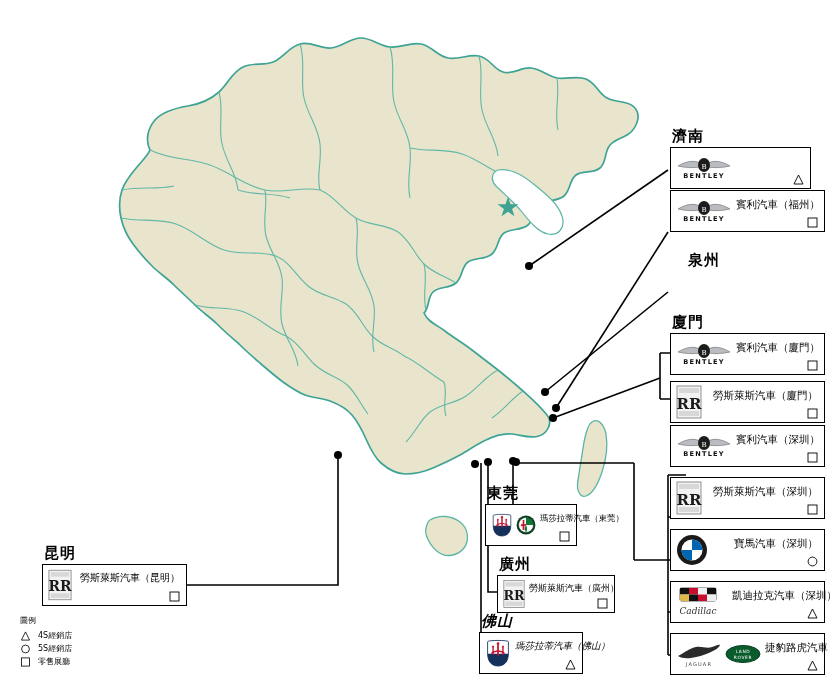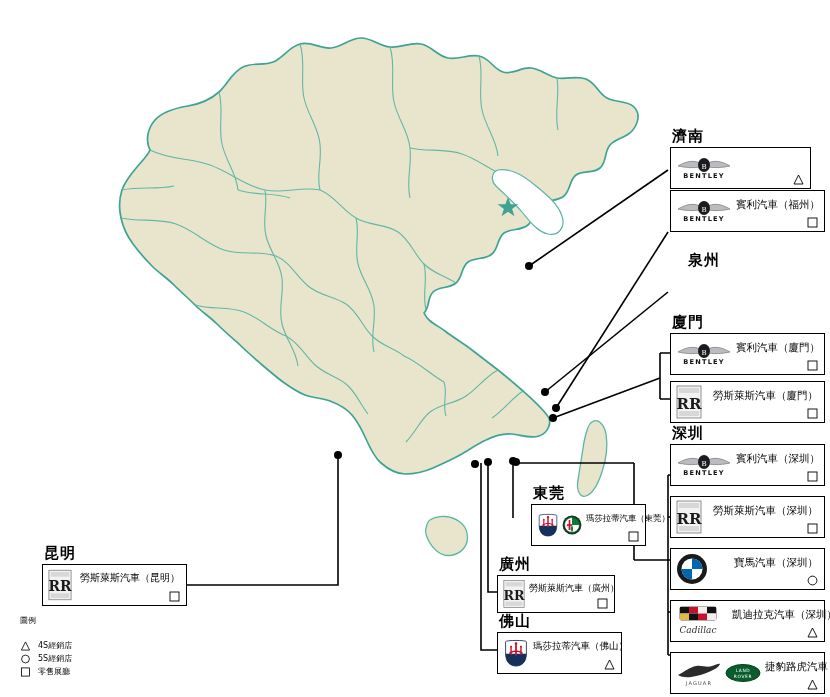--- a/index.html
+++ b/index.html
@@ -39,21 +39,21 @@
     flex:1 1 auto;text-align:right;font-size:10.5px;
     white-space:nowrap;padding:0 6px 14px 4px;line-height:12px;
   }
   .sym{
     position:absolute;right:6px;bottom:3px;width:11px;height:11px;
   }
   .sym svg{display:block;}
 
   
   #legend{position:absolute;left:20px;top:615px;font-size:8px;line-height:11px;}
-  #legend .lg-title{font-size:8px;margin-bottom:13px;}
+  #legend .lg-title{font-size:8px;margin-bottom:3px;}
   .lg-row{display:flex;align-items:center;height:13px;}
   .lg-sym{width:13px;height:11px;margin-right:5px;display:flex;align-items:center;}
   .lg-txt{font-size:8px;white-space:nowrap;}
 </style>
 </head>
 <body>
 
 <div id="stage">
 
   <svg id="map" viewBox="0 0 830 697">
@@ -312,21 +312,20 @@
       <span class="dealer-name">勞斯萊斯汽車（廈門）</span>
       <span class="sym">
         <svg width="11" height="11" viewBox="0 0 11 11">
             <rect x="1" y="1" width="9" height="9" fill="none" stroke="#000" stroke-width="0.9"></rect>
           </svg>
       </span>
     </div>
   </div>
 
   <div class="city-group" style="left:670px;top:425px;width:155px;">
-    <div class="city-title">深圳</div>
     <div class="dealer-box" style="margin-bottom:10px;">
       <span class="logo-wrap">
         <svg width="56" height="26" viewBox="0 0 56 26">
           <path d="M2,11 C10,6 18,5 24,8 L32,8 C38,5 46,6 54,11 C46,13 38,13 32,12 L24,12 C18,13 10,13 2,11 Z" fill="#b9bcc0" stroke="#555" stroke-width="0.5"></path>
           <ellipse cx="28" cy="10" rx="6" ry="7" fill="#1c1c1c"></ellipse>
           <text x="28" y="13.5" font-size="7" fill="#fff" text-anchor="middle" font-family="DejaVu Serif, serif">B</text>
           <text x="28" y="23" font-size="6.6" fill="#111" text-anchor="middle" font-weight="bold" letter-spacing="1.2" font-family="DejaVu Sans, sans-serif">BENTLEY</text>
         </svg>
       </span>
       <span class="dealer-name">賓利汽車（深圳）</span>
@@ -408,21 +407,21 @@
       </span>
       <span class="dealer-name">捷豹路虎汽車（深圳）</span>
       <span class="sym">
         <svg width="11" height="11" viewBox="0 0 11 11">
             <polygon points="5.5,1 10,10 1,10" fill="none" stroke="#000" stroke-width="0.9"></polygon>
           </svg>
       </span>
     </div>
   </div>
 
-  <div class="city-group" style="left:531px;top:485px;width:115px;">
+  <div class="city-group" style="left:485px;top:485px;width:92px;">
     <div class="city-title">東莞</div>
     <div class="dealer-box">
       <span class="logo-wrap">
         <svg width="22" height="28" viewBox="0 0 30 34">
           <path d="M3,4 C3,2 27,2 27,4 L27,17 C27,27 22,32 15,32 C8,32 3,27 3,17 Z" fill="#fff" stroke="#16305c" stroke-width="1"></path>
           <path d="M3,18 C3,28 8,32 15,32 C22,32 27,28 27,18 Z" fill="#16305c"></path>
           <g fill="#c8102e">
             <rect x="14" y="5" width="2" height="15"></rect>
             <path d="M15,4 L17,7 L13,7 Z"></path>
             <rect x="8.5" y="9" width="1.6" height="10"></rect>
@@ -468,21 +467,21 @@
       </span>
       <span class="dealer-name" style="font-size:9px;padding-bottom:12px;">勞斯萊斯汽車（廣州）</span>
       <span class="sym">
         <svg width="11" height="11" viewBox="0 0 11 11">
             <rect x="1" y="1" width="9" height="9" fill="none" stroke="#000" stroke-width="0.9"></rect>
           </svg>
       </span>
     </div>
   </div>
 
-  <div class="city-group" style="left:497px;top:613px;width:125px;">
+  <div class="city-group" style="left:479px;top:613px;width:104px;font-style:italic;">
     <div class="city-title">佛山</div>
     <div class="dealer-box">
       <span class="logo-wrap">
         <svg width="26" height="32" viewBox="0 0 30 34">
           <path d="M3,4 C3,2 27,2 27,4 L27,17 C27,27 22,32 15,32 C8,32 3,27 3,17 Z" fill="#fff" stroke="#16305c" stroke-width="1"></path>
           <path d="M3,18 C3,28 8,32 15,32 C22,32 27,28 27,18 Z" fill="#16305c"></path>
           <g fill="#c8102e">
             <rect x="14" y="5" width="2" height="15"></rect>
             <path d="M15,4 L17,7 L13,7 Z"></path>
             <rect x="8.5" y="9" width="1.6" height="10"></rect>

